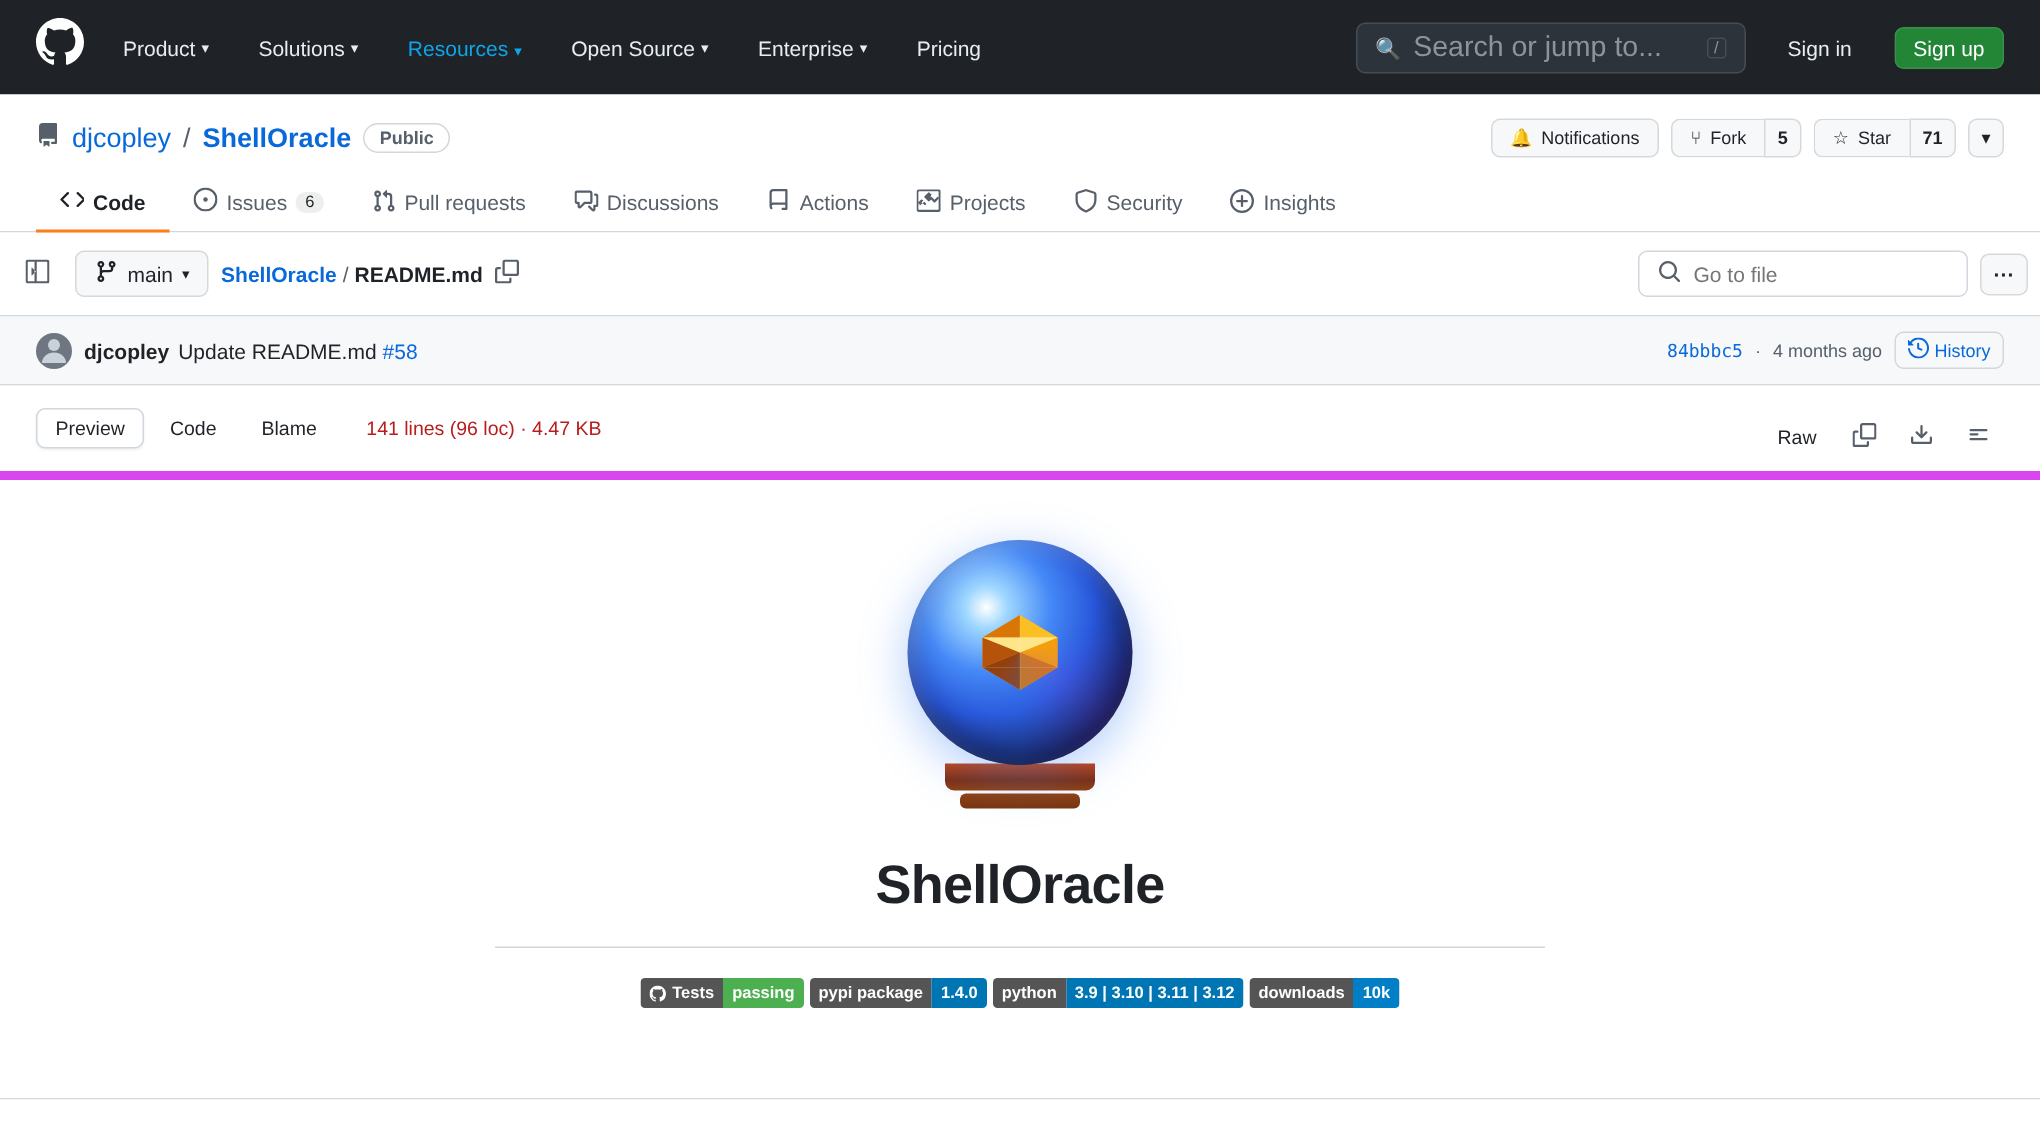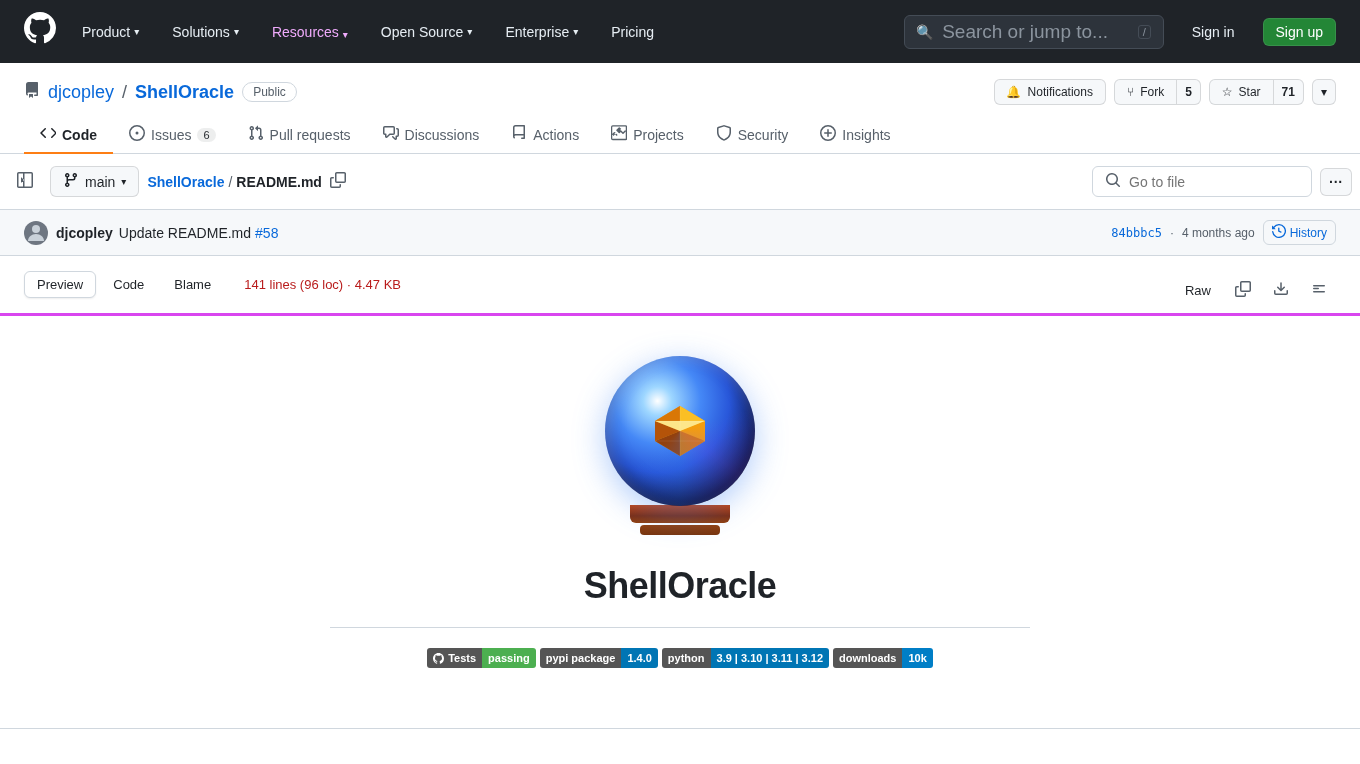--- a/index.html
+++ b/index.html
@@ -16,21 +16,21 @@
   </span>
   <div style="display:flex;align-items:center;gap:13px;">
     <button style="color:#e6edf3;background:none;border:none;cursor:pointer;padding:8px 10px;font-size:14px;font-weight:500;display:flex;align-items:center;gap:4px;border-radius:6px;">
       <span>Product</span>
       <span style="font-size:10px;">▾</span>
     </button>
     <button style="color:#e6edf3;background:none;border:none;cursor:pointer;padding:8px 10px;font-size:14px;font-weight:500;display:flex;align-items:center;gap:4px;border-radius:6px;">
       <span>Solutions</span>
       <span style="font-size:10px;">▾</span>
     </button>
-    <button style="color:#f0abfc;background:none;border:none;cursor:pointer;padding:8px 10px;font-size:14px;font-weight:500;display:flex;align-items:flex-end;gap:4px;border-radius:6px;">
+    <button style="color:#0ea5e9;background:none;border:none;cursor:pointer;padding:8px 10px;font-size:14px;font-weight:500;display:flex;align-items:flex-end;gap:4px;border-radius:6px;">
       <span>Resources</span>
       <span style="font-size:10px;">▾</span>
     </button>
     <button style="color:#e6edf3;background:none;border:none;cursor:pointer;padding:8px 10px;font-size:14px;font-weight:500;display:flex;align-items:center;gap:4px;border-radius:6px;">
       <span>Open Source</span>
       <span style="font-size:10px;">▾</span>
     </button>
     <button style="color:#e6edf3;background:none;border:none;cursor:pointer;padding:8px 10px;font-size:14px;font-weight:500;display:flex;align-items:center;gap:4px;border-radius:6px;">
       <span>Enterprise</span>
       <span style="font-size:10px;">▾</span>
@@ -52,21 +52,21 @@
   <div style="display:flex;align-items:center;justify-content:space-between;margin-bottom:12px;">
     <div style="display:flex;align-items:center;gap:8px;font-size:18px;">
       <span style="color:#57606a;">
         <svg width="16" height="16" viewBox="0 0 16 16" fill="currentColor">
             <path d="M2 2.5A2.5 2.5 0 014.5 0h8.75a.75.75 0 01.75.75v12.5a.75.75 0 01-.75.75h-2.5a.75.75 0 110-1.5h1.75v-2h-8a1 1 0 00-.714 1.7.75.75 0 01-1.072 1.05A2.495 2.495 0 012 11.5v-9zm10.5-1V9h-8c-.356 0-.694.074-1 .208V2.5a1 1 0 011-1h8zM5 12.25v3.25a.25.25 0 00.4.2l1.45-1.087a.25.25 0 01.3 0L8.6 15.7a.25.25 0 00.4-.2v-3.25a.25.25 0 00-.25-.25h-3.5a.25.25 0 00-.25.25z"></path>
           </svg>
       </span>
       <a style="color:#0969da;font-weight:400;text-decoration:none;cursor:pointer;">djcopley</a>
       <span style="color:#57606a;">/</span>
       <a style="color:#0969da;font-weight:600;cursor:pointer;text-decoration:none;">ShellOracle</a>
-      <span style="border:1px solid #d0d7de;border-radius:20px;padding:2px 10px;font-size:12px;color:#57606a;font-weight:400;">Public</span>
+      <span style="border:1px solid #d0d7de;border-radius:20px;padding:2px 10px;font-size:12px;color:#57606a;font-weight:700;">Public</span>
     </div>
     <div style="display:flex;gap:8px;align-items:center;">
       <button style="display:flex;align-items:center;gap:6px;padding:5px 12px;background:#f6f8fa;border:1px solid rgba(31,35,40,0.15);border-radius:6px;font-size:12px;font-weight:500;cursor:pointer;color:#1f2328;">
         <span>🔔</span>
         <span>Notifications</span>
       </button>
       <div style="display:flex;align-items:center;">
         <button style="display:flex;align-items:center;gap:6px;padding:5px 12px;background:#f6f8fa;border:1px solid rgba(31,35,40,0.15);border-radius:6px 0 0 6px;font-size:12px;font-weight:500;cursor:pointer;color:#1f2328;border-right:none;">
           <span>⑂</span>
           <span>Fork</span>
@@ -210,21 +210,21 @@
       <span>
         <svg width="14" height="14" viewBox="0 0 16 16" fill="currentColor">
             <path fill-rule="evenodd" d="M1.643 3.143L.427 1.927A.25.25 0 000 2.104V5.75c0 .138.112.25.25.25h3.646a.25.25 0 00.177-.427L2.715 4.215a6.5 6.5 0 11-1.18 4.458.75.75 0 10-1.493.154 8.001 8.001 0 101.6-5.684zM7.75 4a.75.75 0 01.75.75v2.992l2.028.812a.75.75 0 01-.557 1.392l-2.5-1A.75.75 0 017 8.25v-3.5A.75.75 0 017.75 4z"></path>
           </svg>
       </span>
       <span>History</span>
     </button>
   </div>
 </div>
 
-<div style="display:flex;align-items:center;padding:8px 24px;border-bottom:3px solid #d946ef;background:#fff;gap:4px;">
+<div style="display:flex;align-items:center;padding:8px 24px;border-bottom:6px solid #d946ef;background:#fff;gap:4px;">
   <button style="padding:5px 12px;font-size:13px;font-weight:500;cursor:pointer;border:1px solid #d0d7de;border-radius:6px;color:#1f2328;background:#fff;box-shadow:0 1px 2px rgba(0,0,0,0.07);">
     <span>Preview</span>
   </button>
   <button style="padding:5px 12px;font-size:13px;font-weight:500;cursor:pointer;border:1px solid transparent;border-radius:6px;color:#1f2328;background:none;">
     <span>Code</span>
   </button>
   <button style="padding:5px 12px;font-size:13px;font-weight:500;cursor:pointer;border:1px solid transparent;border-radius:6px;color:#1f2328;background:none;">
     <span>Blame</span>
   </button>
   <span style="margin-left:16px;font-size:13px;color:#b91c1c;">141 lines (96 loc) · 4.47 KB</span>

